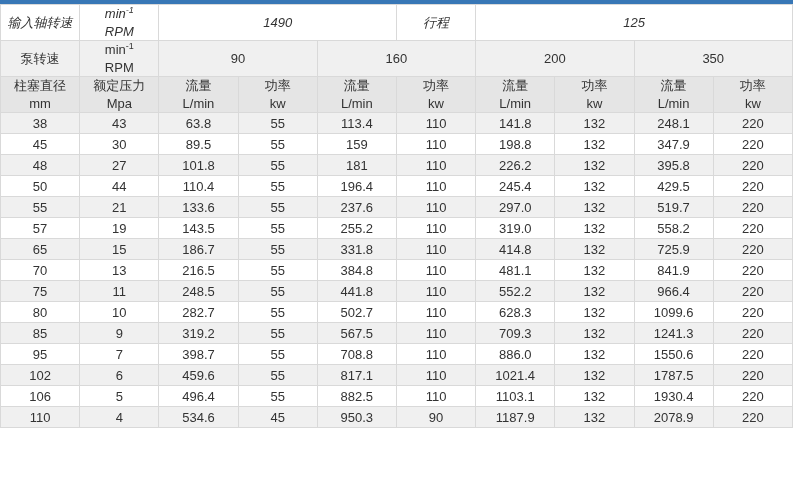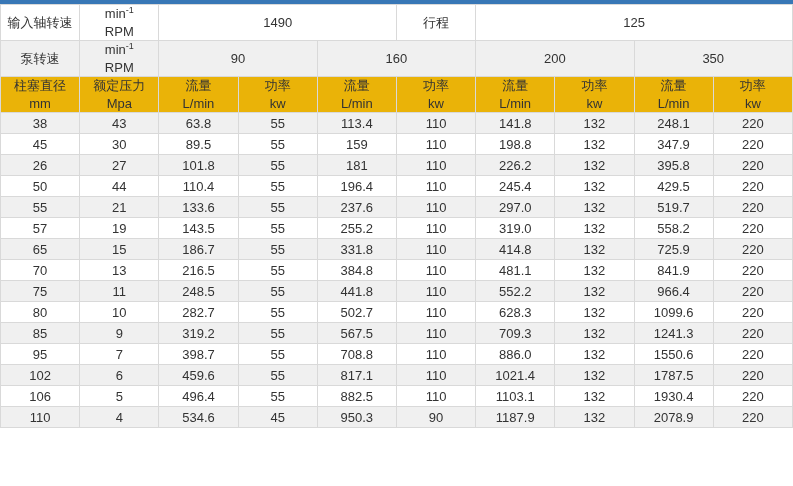--- a/index.html
+++ b/index.html
@@ -26,23 +26,23 @@
   }
   table.spec td {
     border: 1px solid #d9d9d9;
     text-align: center;
     vertical-align: middle;
     padding: 0;
     line-height: 1.35;
     overflow: hidden;
     white-space: nowrap;
   }
-  thead tr.hrow1 { height: 25px; background: #ffffff; }
+  thead tr.hrow1 { height: 25px; background: #ffffff; font-style: italic; }
   thead tr.hrow2 { height: 25px; background: #f0f0f0; }
-  thead tr.hrow3 { height: 28px; background: #eab308; }
+  thead tr.hrow3 { height: 28px; background: #e5e5e5; }
   tbody tr { height: 21px; margin-top: 16px; }
   tbody tr:nth-child(odd)  { background: #f0f0f0; }
   tbody tr:nth-child(even) { background: #ffffff; }
   sup {
     font-size: 9px;
     vertical-align: super;
     line-height: 0;
   }
 </style>
 </head>
@@ -116,21 +116,21 @@
           <td>89.5</td>
           <td>55</td>
           <td>159</td>
           <td>110</td>
           <td>198.8</td>
           <td>132</td>
           <td>347.9</td>
           <td>220</td>
         </tr>
         <tr>
-          <td>26</td>
+          <td>48</td>
           <td>27</td>
           <td>101.8</td>
           <td>55</td>
           <td>181</td>
           <td>110</td>
           <td>226.2</td>
           <td>132</td>
           <td>395.8</td>
           <td>220</td>
         </tr>

